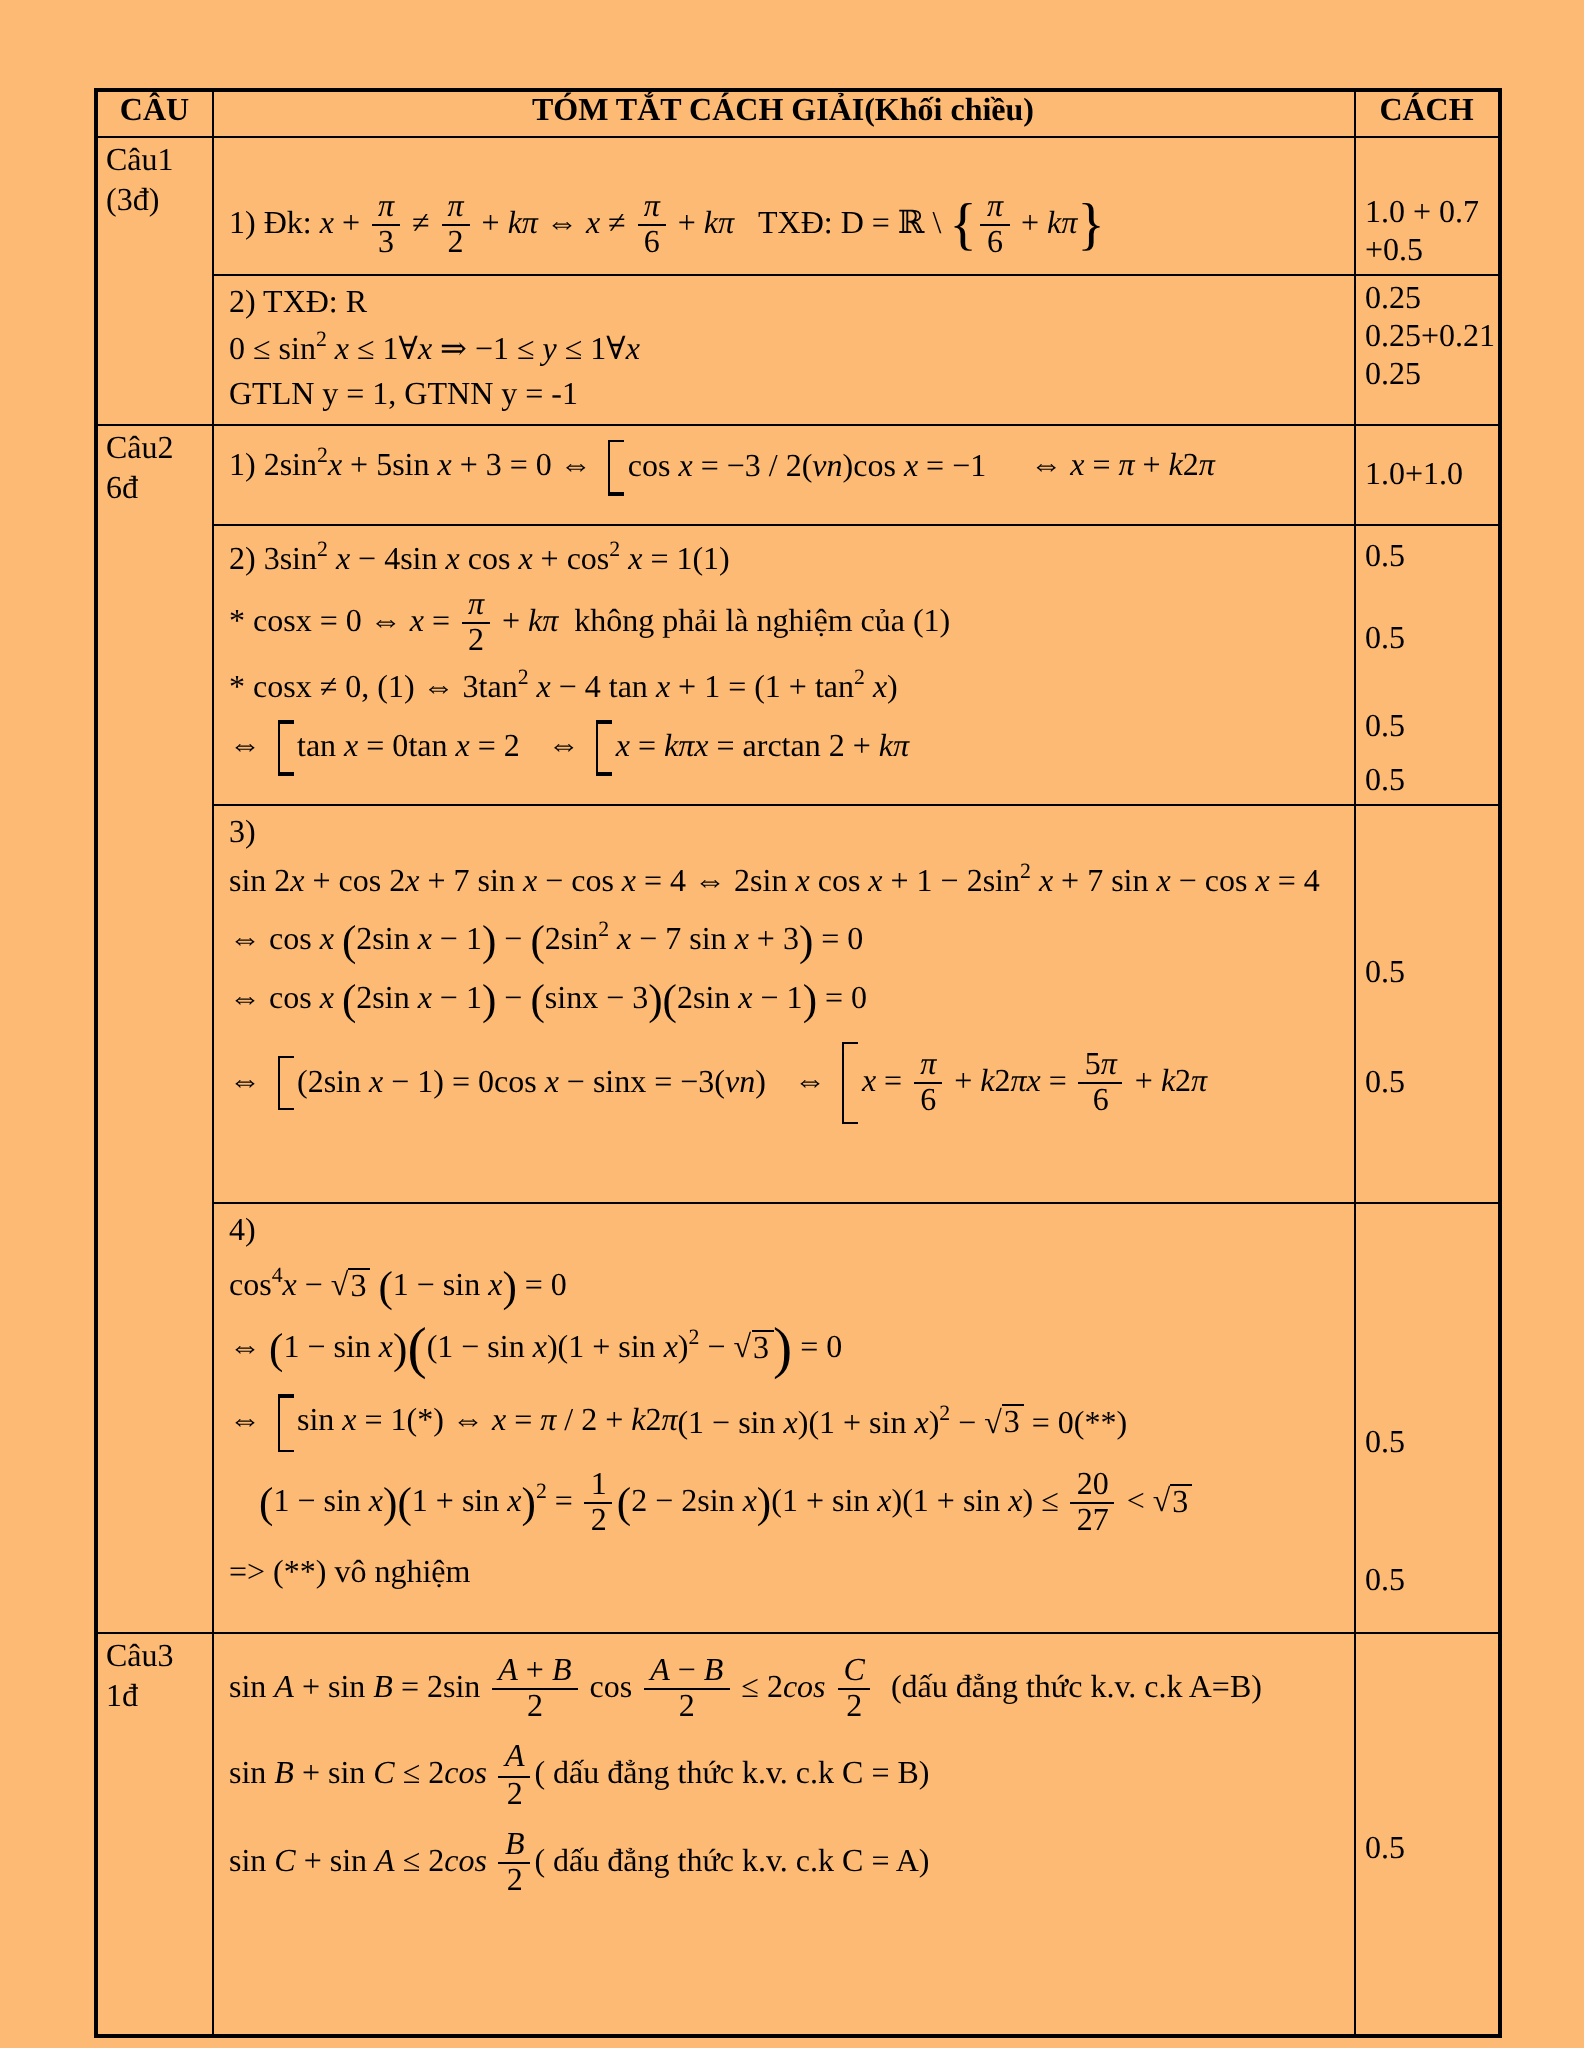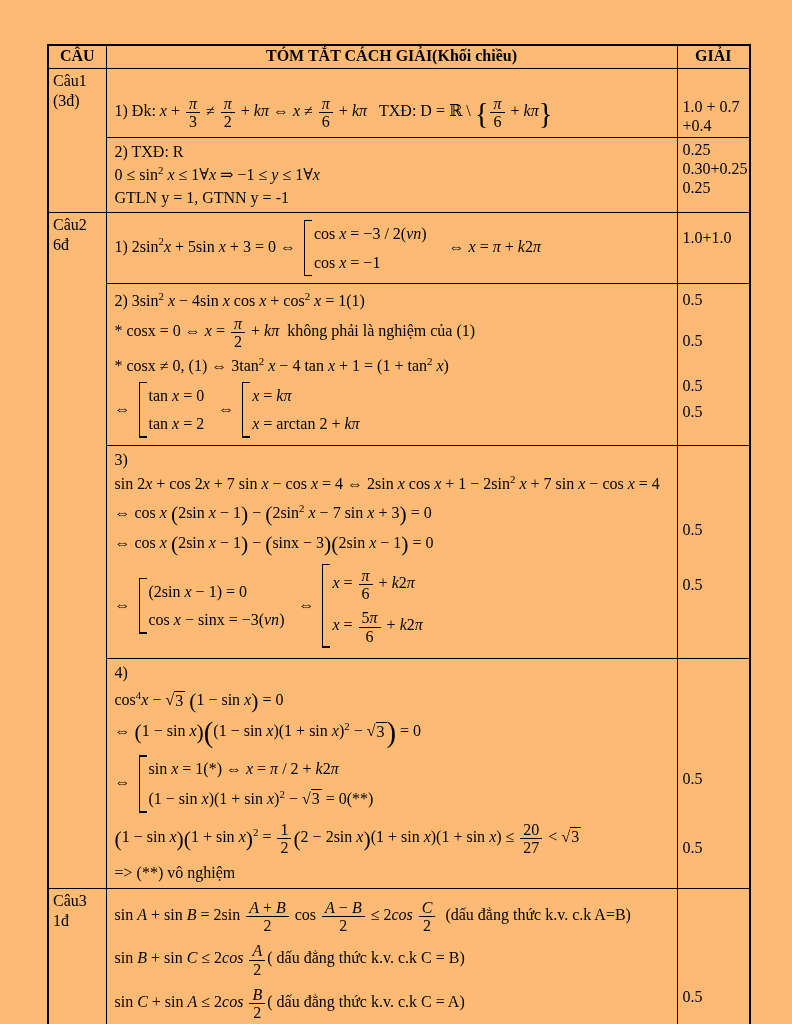--- a/index.html
+++ b/index.html
@@ -16,21 +16,21 @@
   .points-cell{padding:2px 5px;line-height:1.2;}
   .mline{margin:3px 0;line-height:1.35;}
   tr.rh-head{height:23px;} tr.rh1{height:68px;} tr.rh2{height:48px;} tr.rh3{height:50px;}
   tr.rh4{height:134px;} tr.rh5{height:199px;} tr.rh6{height:215px;} tr.rh7{height:202px;}
   
   .fr{display:inline-flex;flex-direction:column;text-align:center;vertical-align:middle;
       line-height:1.08;margin:0 2px;}
   .fr .n{display:block;padding:0 3px;}
   .fr .d{display:block;padding:0 3px;border-top:1px solid #000;}
   
-  .lb{display:inline-flex;flex-direction:column;justify-content:center;row-gap:7px;position:relative;
+  .lb{display:inline-flex;flex-direction:row;justify-content:center;row-gap:7px;position:relative;
       border-left:1.5px solid #000;padding:3px 6px 3px 9px;margin:2px 4px;vertical-align:middle;text-align:left;}
   .lb::before,.lb::after{content:"";position:absolute;left:0;width:7px;height:1.5px;background:#000;}
   .lb::before{top:0;} .lb::after{bottom:0;}
   
   .sq{white-space:nowrap;}
   .ov{border-top:1px solid #000;padding:0 2px 0 1px;}
   
   .bb{font-size:180%;vertical-align:middle;line-height:.85;font-weight:400;}
   .bp{font-size:135%;vertical-align:middle;line-height:.85;}
   .ds{font-family:"DejaVu Serif","DejaVu Sans",serif;}
@@ -44,21 +44,21 @@
     <colgroup>
         <col class="c-cau">
         <col class="c-content">
         <col class="c-diem">
       </colgroup>
 
     <tbody>
         <tr class="rh-head">
       <th>CÂU</th>
       <th>TÓM TẮT CÁCH GIẢI(Khối chiều)</th>
-      <th>GIẢI</th>
+      <th>CÁCH</th>
     </tr>
 
     <tr class="rh1">
       <td class="cau-cell" rowspan="2">
         <div>Câu1</div>
         <div>(3đ)</div>
       </td>
       <td class="content-cell">
         <div class="mline" style="margin-top:24px">1) Đk: <i>x</i> + <span class="fr">
                 <span class="n"><i>π</i></span>
@@ -69,33 +69,33 @@
               </span> + <i>kπ</i> ⇔ <i>x</i> ≠ <span class="fr">
                 <span class="n"><i>π</i></span>
                 <span class="d">6</span>
               </span> + <i>kπ</i>&nbsp;&nbsp;&nbsp;TXĐ: D = <span class="ds">ℝ</span> \ <span class="bb">{</span><span class="fr">
                 <span class="n"><i>π</i></span>
                 <span class="d">6</span>
               </span> + <i>kπ</i><span class="bb">}</span></div>
       </td>
       <td class="points-cell">
         <div style="margin-top:26px">1.0 + 0.7</div>
-        <div>+0.4</div>
+        <div>+0.5</div>
       </td>
     </tr>
 
     <tr class="rh2">
       <td class="content-cell">
         <div class="mline" style="margin:1px 0">2) TXĐ: R</div>
         <div class="mline" style="margin:1px 0">0 ≤ sin<sup>2</sup> <i>x</i> ≤ 1∀<i>x</i> ⇒ −1 ≤ <i>y</i> ≤ 1∀<i>x</i></div>
         <div class="mline" style="margin:1px 0">GTLN y = 1, GTNN y = -1</div>
       </td>
       <td class="points-cell">
         <div>0.25</div>
-        <div>0.30+0.25</div>
+        <div>0.25+0.21</div>
         <div>0.25</div>
       </td>
     </tr>
 
     <tr class="rh3">
       <td class="cau-cell" rowspan="4">
         <div>Câu2</div>
         <div>6đ</div>
       </td>
       <td class="content-cell">
@@ -161,21 +161,21 @@
 
     <tr class="rh6">
       <td class="content-cell">
         <div class="mline" style="margin:1px 0">4)</div>
         <div class="mline" style="margin:5px 0">cos<sup>4</sup><i>x</i> − <span class="sq">√<span class="ov">3</span></span> <span class="bp">(</span>1 − sin <i>x</i><span class="bp">)</span> = 0</div>
         <div class="mline" style="margin:8px 0">⇔ <span class="bp">(</span>1 − sin <i>x</i><span class="bp">)</span><span class="bb">(</span>(1 − sin <i>x</i>)(1 + sin <i>x</i>)<sup>2</sup> − <span class="sq">√<span class="ov">3</span></span><span class="bb">)</span> = 0</div>
         <div class="mline" style="margin:6px 0">⇔ <span class="lb">
                 <span>sin <i>x</i> = 1(*) ⇔ <i>x</i> = <i>π</i> / 2 + <i>k</i>2<i>π</i></span>
                 <span>(1 − sin <i>x</i>)(1 + sin <i>x</i>)<sup>2</sup> − <span class="sq">√<span class="ov">3</span></span> = 0(**)</span>
               </span></div>
-        <div class="mline" style="margin:6px 0"><span class="bp">(</span>1 − sin <i>x</i><span class="bp">)</span><span class="bp">(</span>1 + sin <i>x</i><span class="bp">)</span><sup>2</sup> = <span class="fr">
+        <div class="mline" style="margin:6px 15px"><span class="bp">(</span>1 − sin <i>x</i><span class="bp">)</span><span class="bp">(</span>1 + sin <i>x</i><span class="bp">)</span><sup>2</sup> = <span class="fr">
                 <span class="n">1</span>
                 <span class="d">2</span>
               </span><span class="bp">(</span>2 − 2sin <i>x</i><span class="bp">)</span>(1 + sin <i>x</i>)(1 + sin <i>x</i>) ≤ <span class="fr">
                 <span class="n">20</span>
                 <span class="d">27</span>
               </span> &lt; <span class="sq">√<span class="ov">3</span></span></div>
         <div class="mline" style="margin:2px 0">=&gt; (**) vô nghiệm</div>
       </td>
       <td class="points-cell">
         <div style="margin-top:108px">0.5</div>

